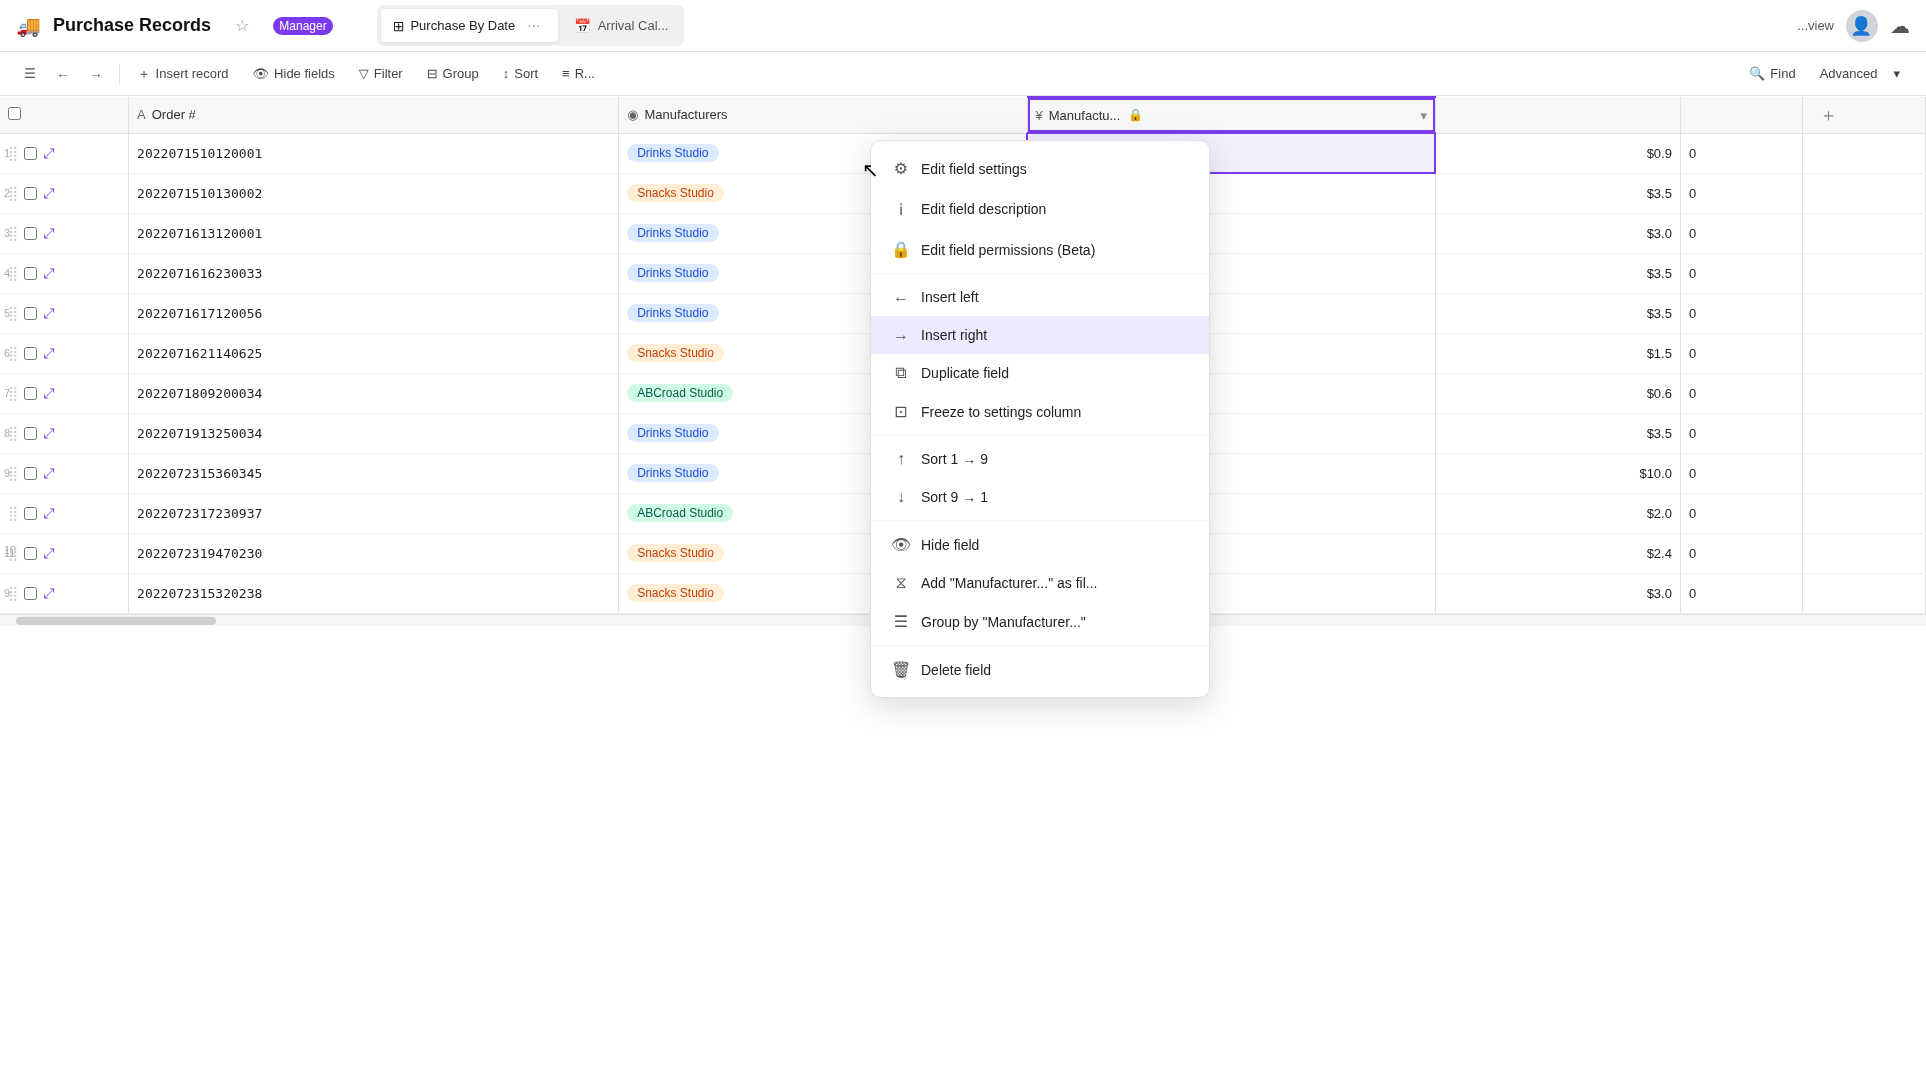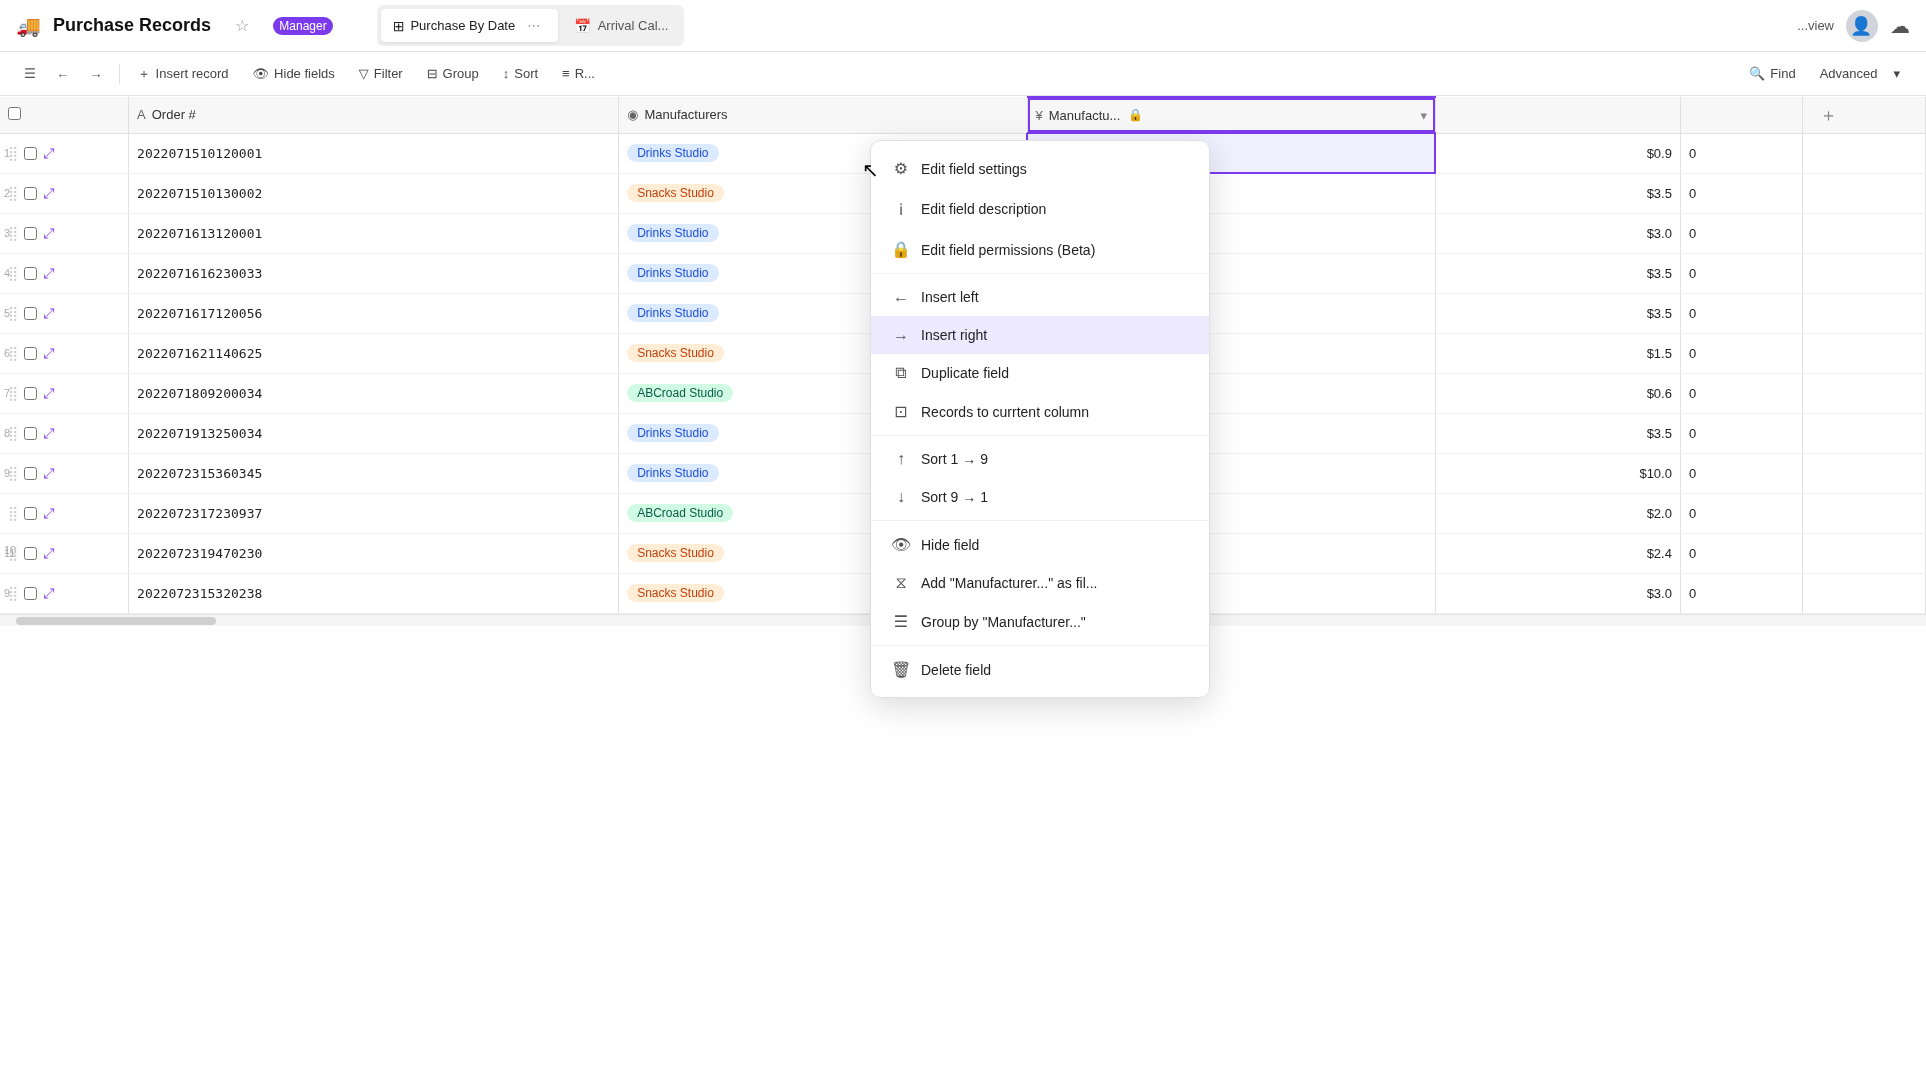--- a/index.html
+++ b/index.html
@@ -517,21 +517,21 @@
     <div class="menu-item highlighted">
       <span class="menu-icon">→</span>
       <span>Insert right</span>
     </div>
     <div class="menu-item">
       <span class="menu-icon">⧉</span>
       <span>Duplicate field</span>
     </div>
     <div class="menu-item">
       <span class="menu-icon">⊡</span>
-      <span>Records to currtent column</span>
+      <span>Freeze to settings column</span>
     </div>
     <div class="menu-separator"></div>
     <div class="menu-item">
       <span class="menu-icon">↑</span>
       <span>Sort 1 → 9</span>
     </div>
     <div class="menu-item">
       <span class="menu-icon">↓</span>
       <span>Sort 9 → 1</span>
     </div>

